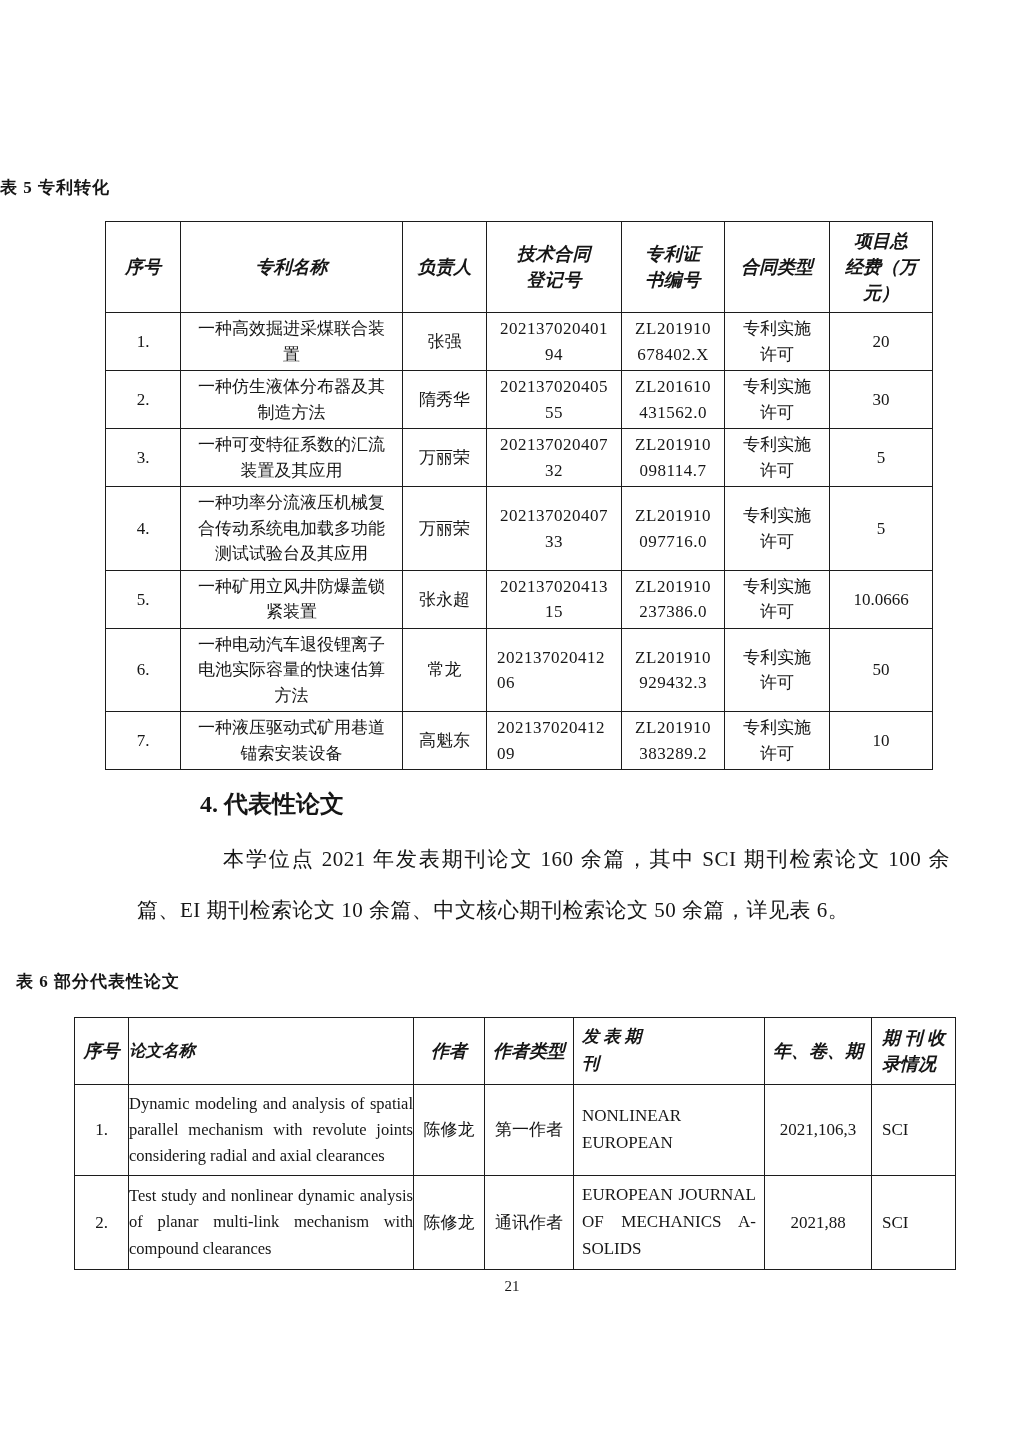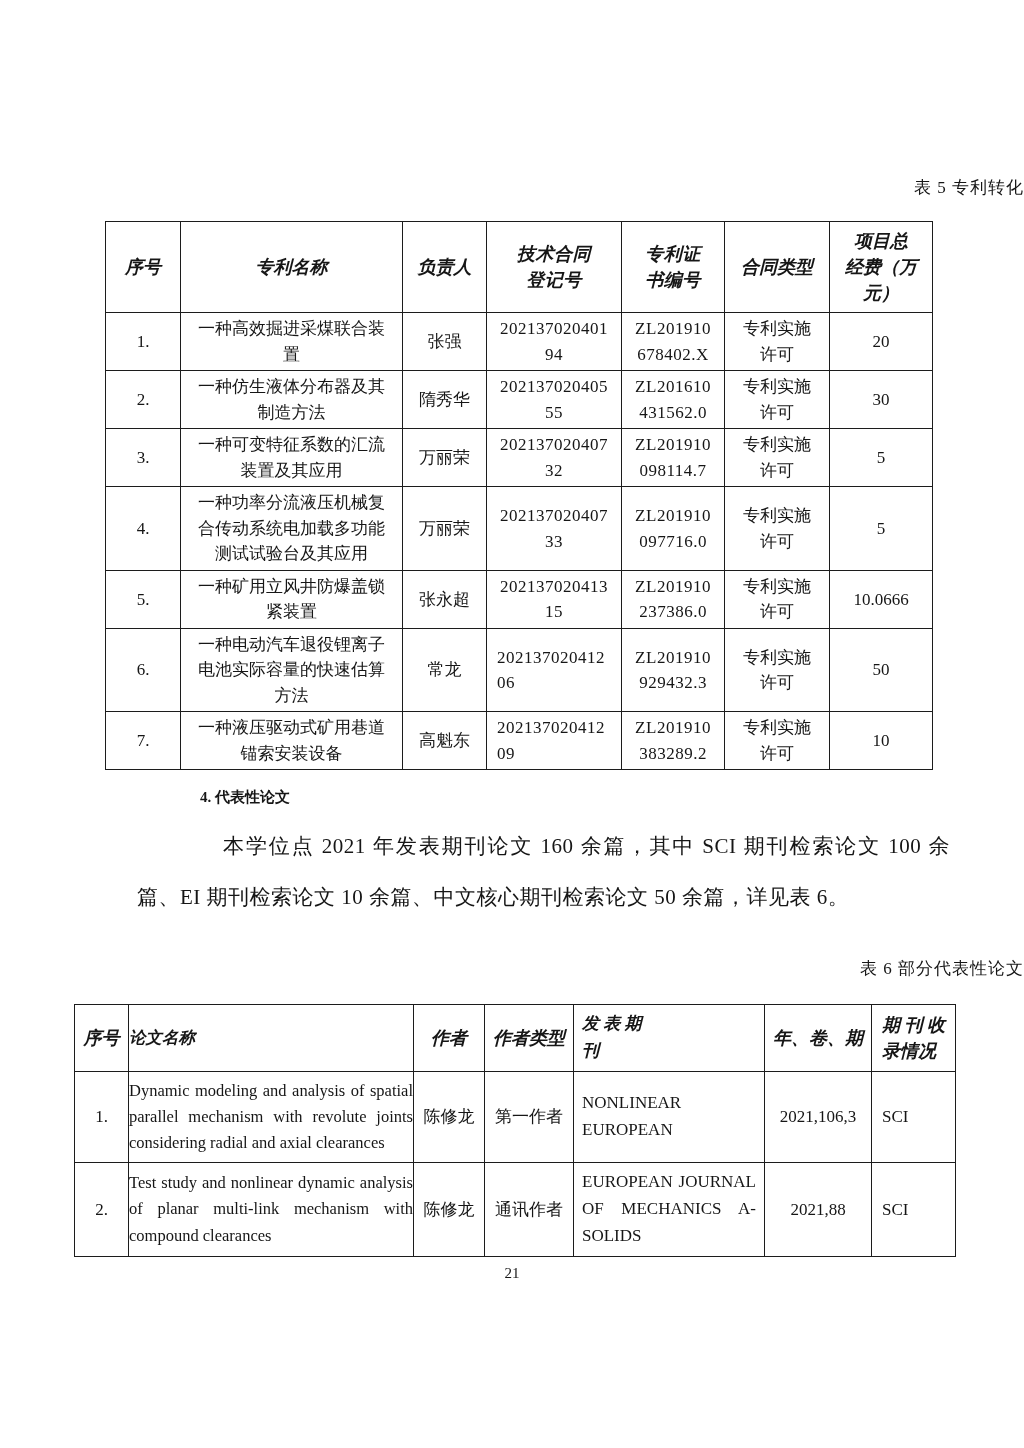--- a/index.html
+++ b/index.html
@@ -10,25 +10,24 @@
     color: #161616;
     font-family: "Liberation Serif", "DejaVu Serif", serif;
   }
   .page {
     position: relative;
     width: 1024px; height: 1448px;
     padding-top: 176px;
     overflow: hidden;
   }
   .table-title {
-    text-align: right;
-    font-weight: normal;
+    text-align: left;
+    font-weight: bold;
     font-size: 17px;
     letter-spacing: 1px;
-    padding-left: 18px;
   }
   .t5-title { margin: 0 0 22px 0; }
   .t6-title { margin: 34px 0 24px 16px; }
 
   table { border-collapse: collapse; table-layout: fixed; }
   th, td { border: 1.5px solid #1c1c1c; vertical-align: middle; }
   th {
     font-weight: bold;
     font-style: italic;
     font-size: 18px;
@@ -48,21 +47,21 @@
   .t5 { margin-left: 105px; width: 827px; }
   .t5 .c-name        { padding: 3px 10px; }
   .t5 .c-contract_no { padding: 3px 10px; letter-spacing: 0.5px; word-break: break-all; text-align: center; }
   .t5 .c-patent_no   { padding: 3px 10px; letter-spacing: 0.5px; word-break: break-all; }
   .t5 .c-type        { padding: 3px 14px; }
   .align-left        { text-align: left !important; border-radius: 27px; }
 
   
   .section-heading {
     margin: 18px 0 0 200px;
-    font-size: 15px;
+    font-size: 24px;
     font-weight: bold;
   }
   .body-paragraph {
     margin: 14px 74px 0 137px;
     font-size: 21px;
     line-height: 51px;
     text-align: justify;
     text-indent: 86px;
     letter-spacing: 0.5px;
   }

